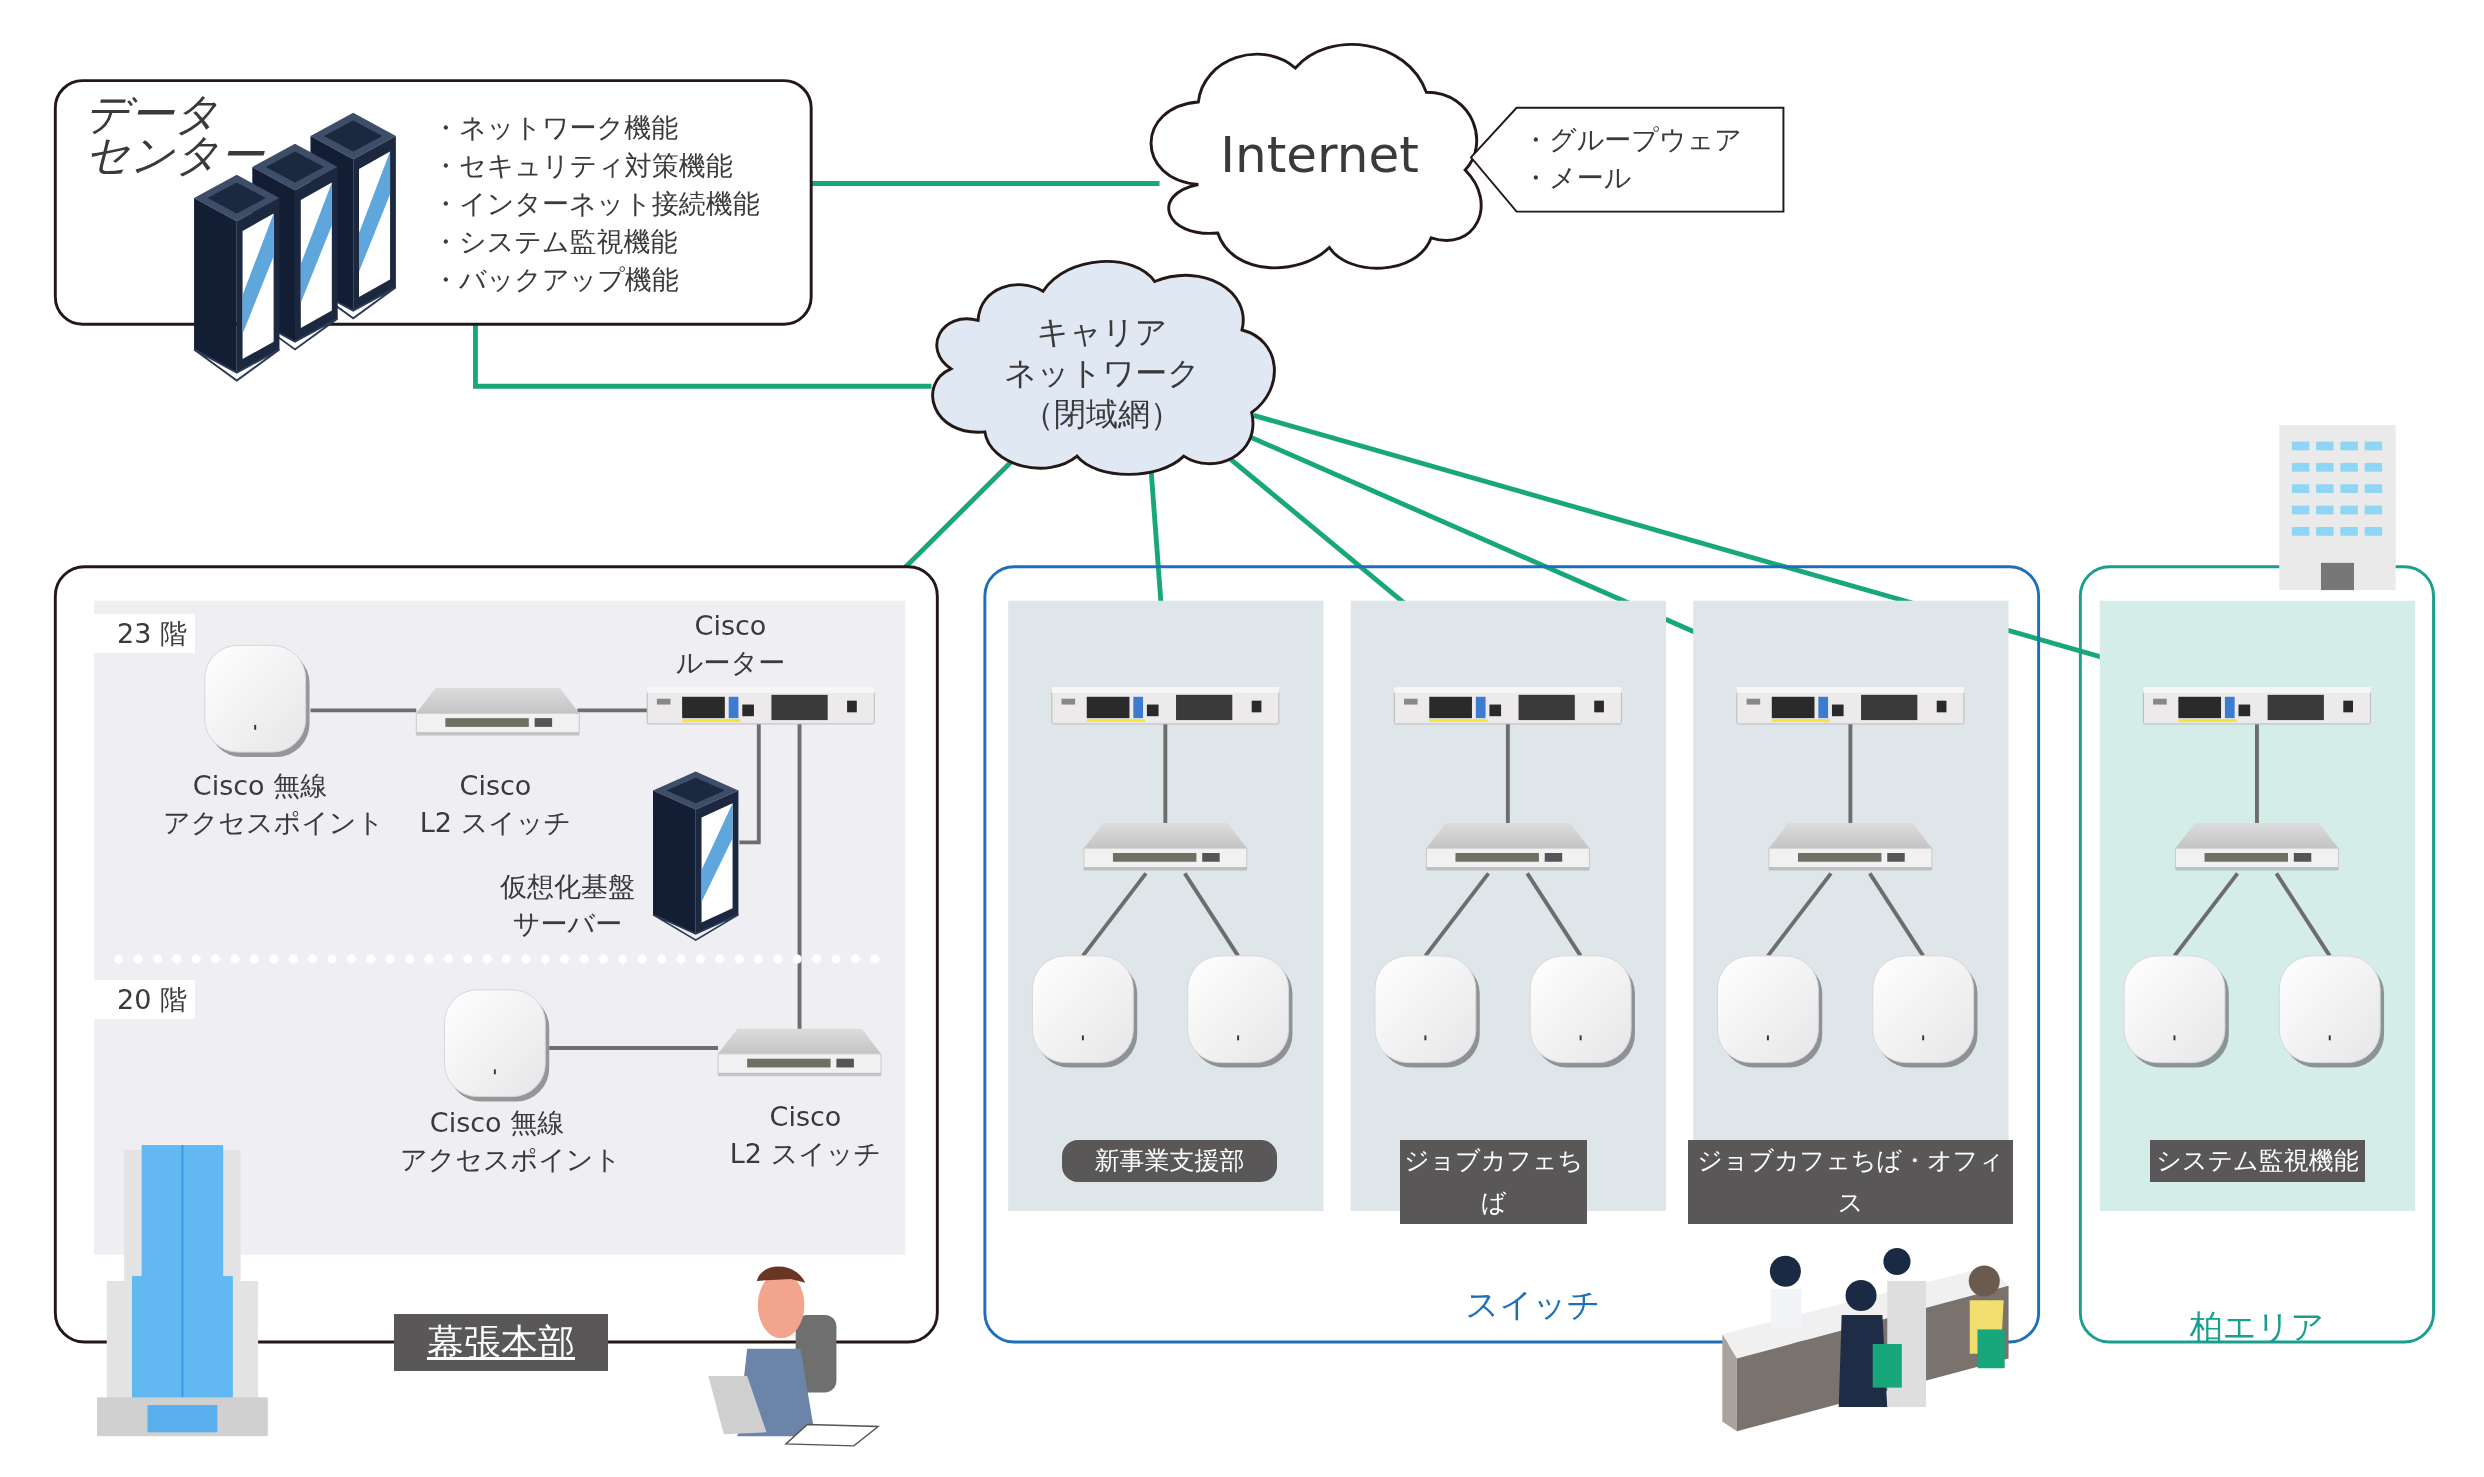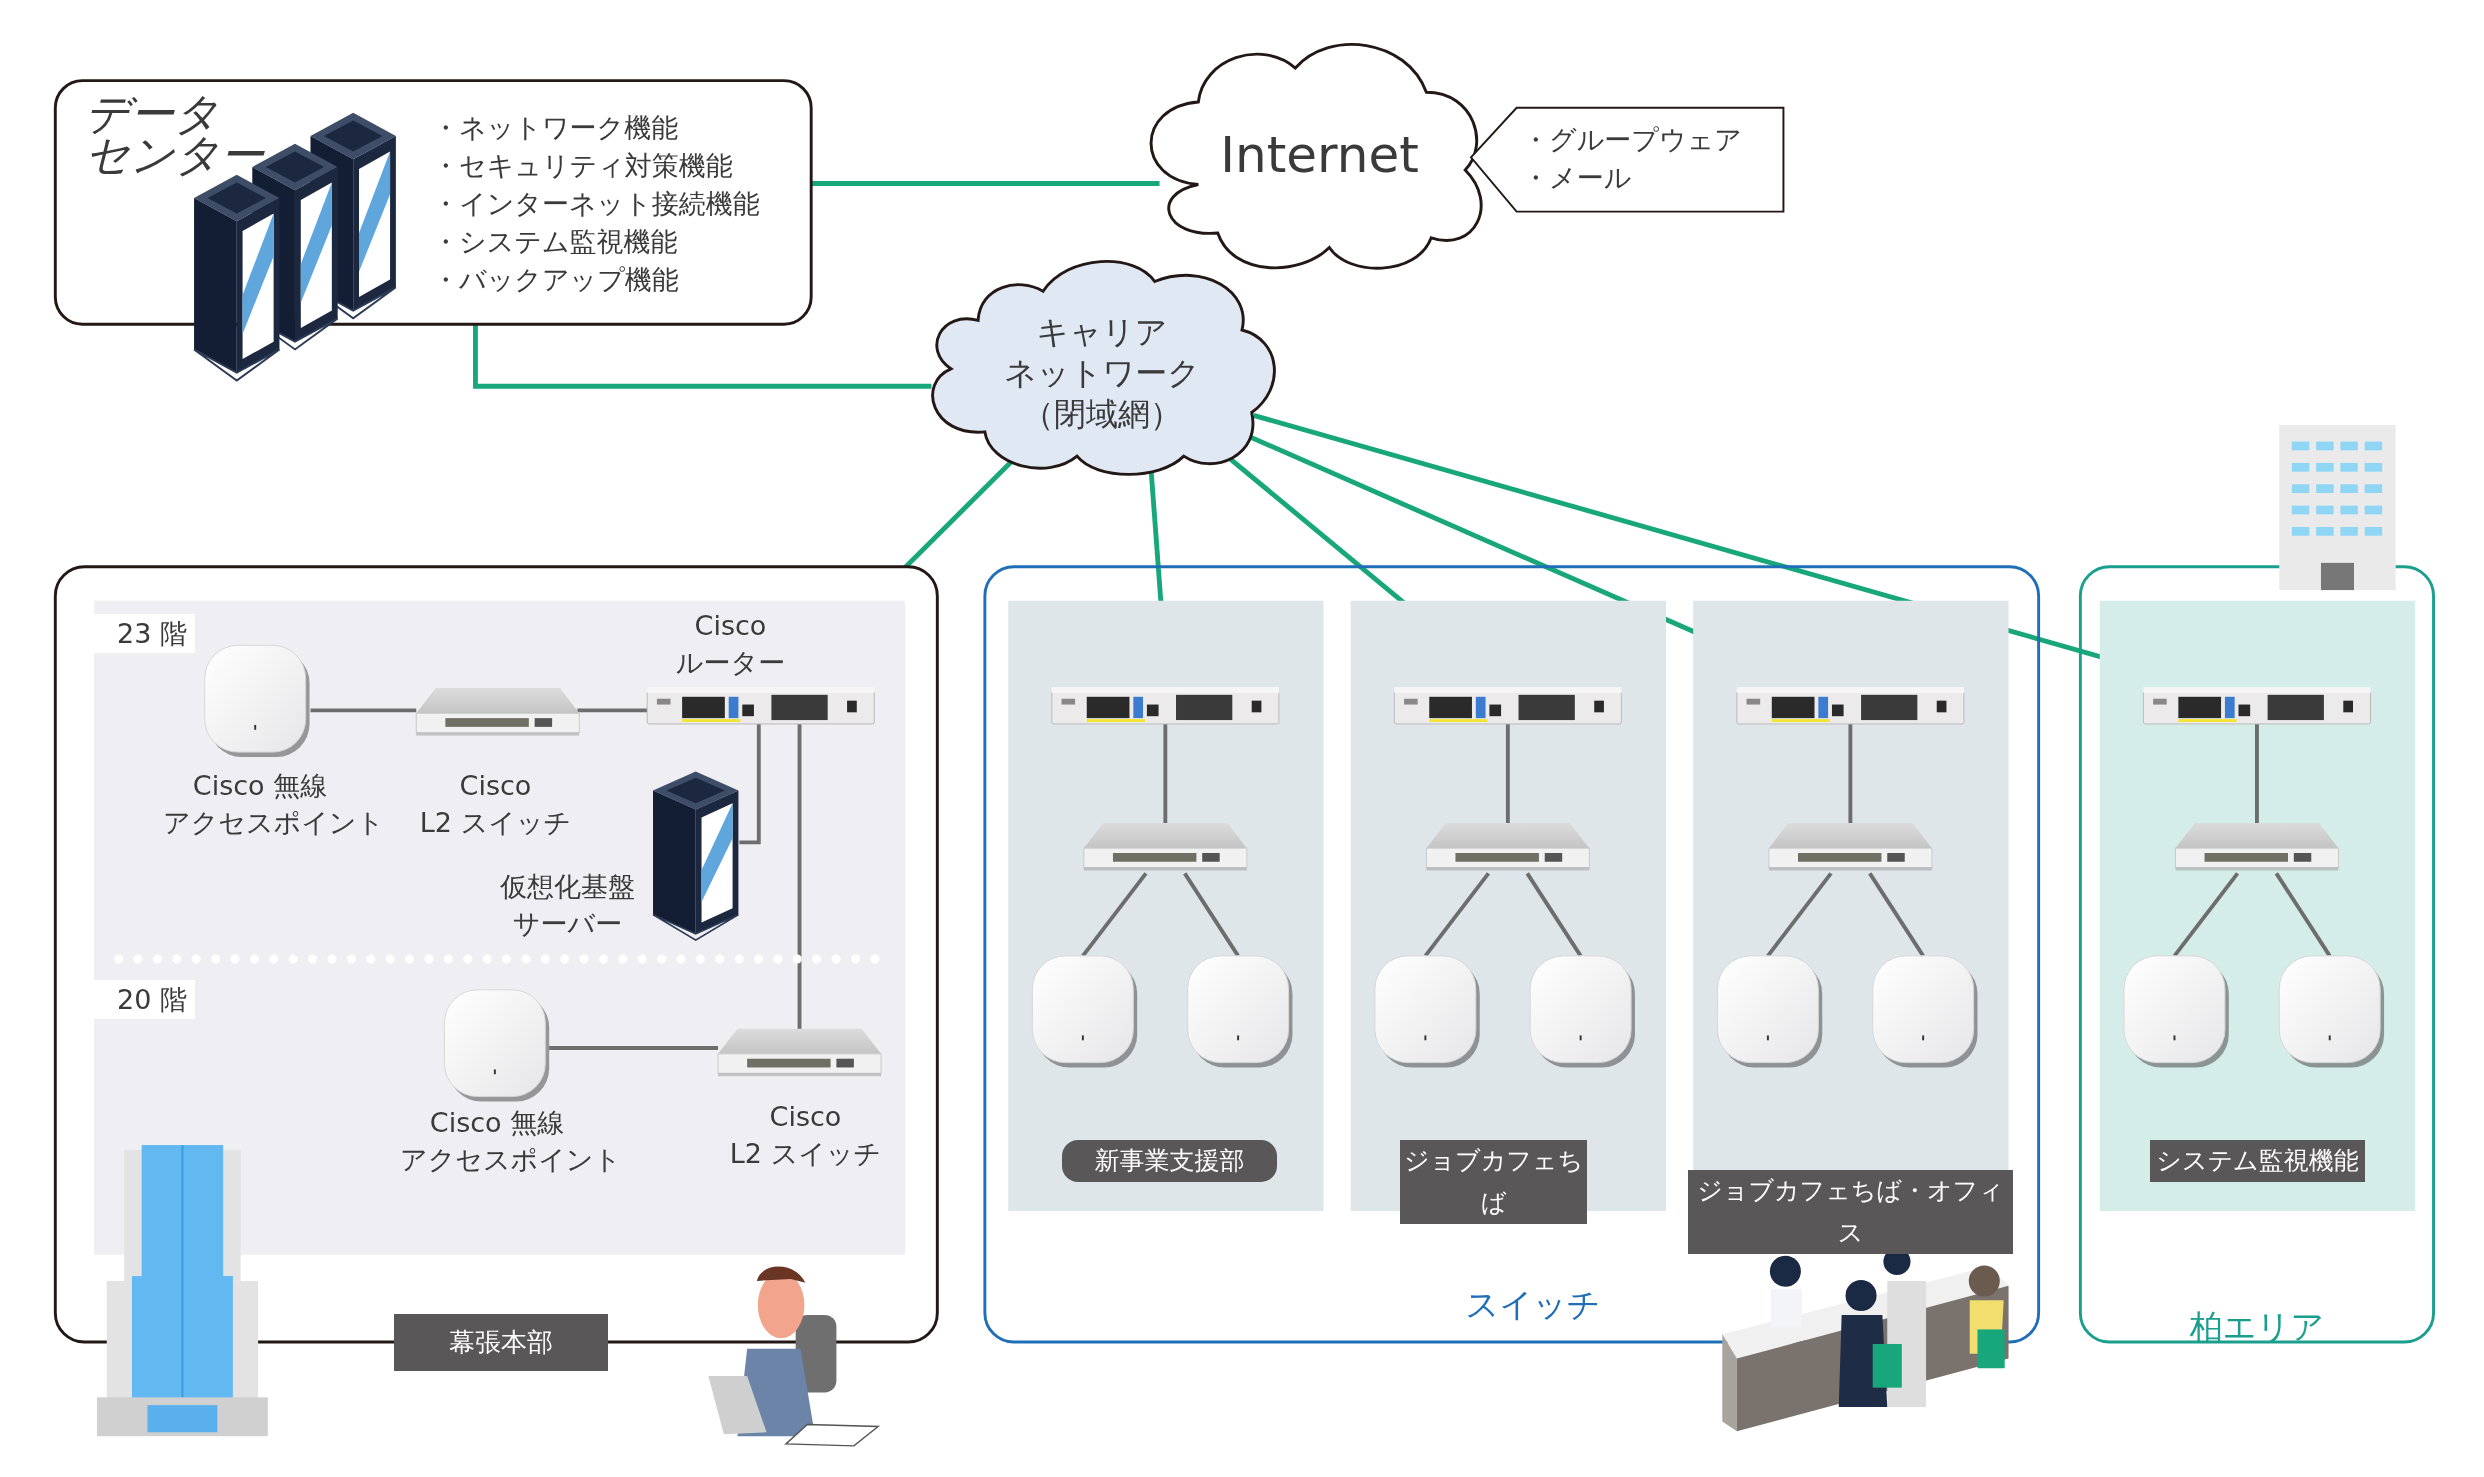--- a/index.html
+++ b/index.html
@@ -9,21 +9,21 @@
   .txt { position:absolute; white-space:nowrap; color:#3a3a3a; }
   .dc-title { left:85px; top:93px; font-size:44px; line-height:41px;font-style:italic; }
   .dc-list { left:432px; top:109px; font-size:27px; line-height:38px; }
   .dc-list div { white-space:nowrap; }
   .internet-label { left:1198px; top:126px; width:243px; font-size:50px; text-align:center; }
   .callout-list { left:1522px; top:121px; font-size:27px; line-height:38px; }
   .carrier-label { left:966px; top:312px; width:272px; font-size:32px; line-height:41px; text-align:center; }
   .floor-tag { position:absolute; background:#fff; font-size:27px; line-height:39px; padding:0 0 0 23px; width:78px; color:#3a3a3a; }
   .dev-label { font-size:27px; line-height:37px; text-align:center; }
   .site-label { position:absolute; background:#595757; color:#fff; text-align:center; font-size:25px; line-height:42px; }
-  .site-label.big { font-size:26px; line-height:57px; }
+  .site-label.big { font-size:37px; line-height:57px;text-decoration:underline; }
   .area-label { font-size:33px; text-align:center; }
   .area-fun { color:#1f6fb8; }
   .area-kas { color:#1a9e8e; }
 </style>
 </head>
 <body>
 
 <svg class="canvas" viewBox="0 0 2560 1523" xmlns="http://www.w3.org/2000/svg">
   <defs>
     <linearGradient id="swTop" x1="0" y1="0" x2="0" y2="1">
@@ -270,18 +270,18 @@
 </div>
 <div class="txt dev-label" style="left:718px; top:1098px; width:175px;">
   <div>Cisco</div>
   <div>L2 スイッチ</div>
 </div>
 
 <div class="site-label big" style="left:394px; top:1314px; width:214px;">幕張本部</div>
 
 <div class="site-label" style="left:1062px; top:1140px; width:215px;border-radius:16px;">新事業支援部</div>
 <div class="site-label" style="left:1400px; top:1140px; width:187px;">ジョブカフェちば</div>
-<div class="site-label" style="left:1688px; top:1140px; width:325px;margin-top:30px;">ジョブカフェちば・オフィス</div>
+<div class="site-label" style="left:1688px; top:1140px; width:325px;">ジョブカフェちば・オフィス</div>
 <div class="txt area-label area-fun" style="left:1397px; top:1283px; width:272px;">スイッチ</div>
 
 <div class="site-label" style="left:2150px; top:1140px; width:215px;">システム監視機能</div>
 <div class="txt area-label area-kas" style="left:2121px; top:1279px; width:272px;margin-top:26px;">柏エリア</div>
 
 
 </body></html>

